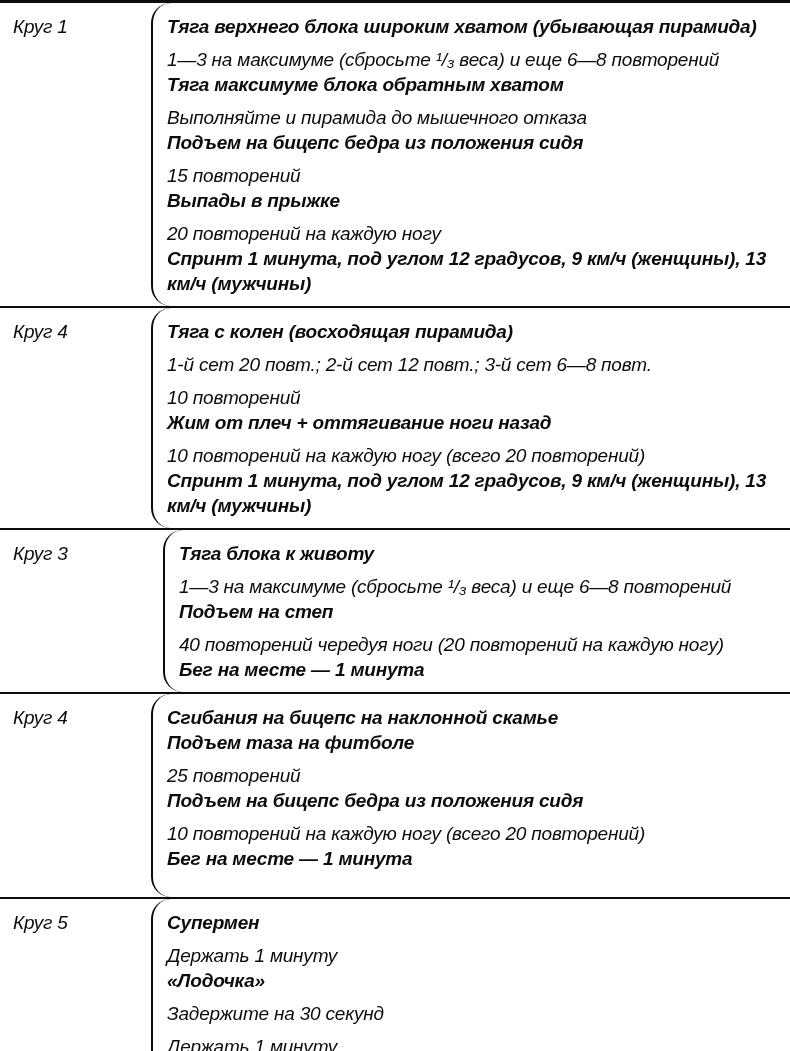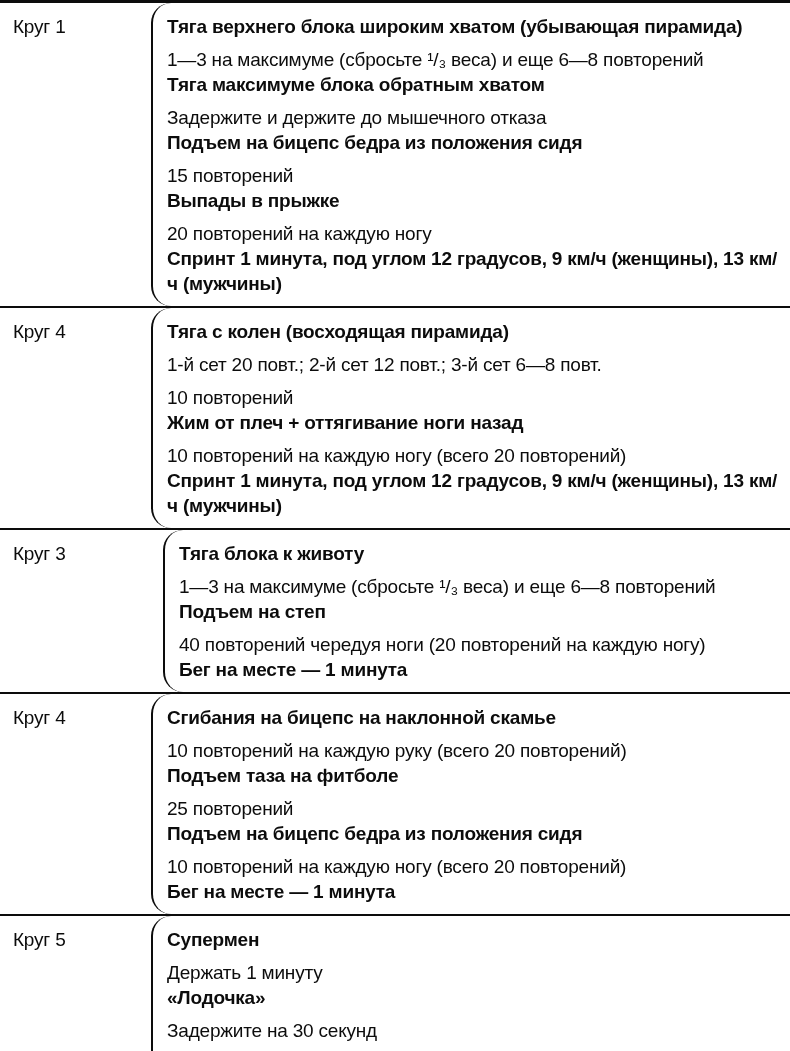--- a/index.html
+++ b/index.html
@@ -18,20 +18,21 @@
     letter-spacing: -0.2px;
   }
   .workout-table {
     width: 790px;
     border-top: 3px solid #0c0c0c;
   }
   .row {
     display: flex;
     box-sizing: border-box;
     border-bottom: 2px solid #0c0c0c;
+    font-style: italic;
   }
   .row:last-child {
     border-bottom: none;
   }
   .row:nth-child(1) { min-height: 275px; }
   .row:nth-child(2) { min-height: 222px; }
   .row:nth-child(3) { min-height: 145px; gap: 12px; }
   .row:nth-child(4) { min-height: 205px; }
   .row:nth-child(5) { min-height: 201px; }
   .label-cell {
@@ -58,21 +59,21 @@
 </head>
 <body>
 
 <div class="workout-table">
     <div class="row">
       <div class="label-cell">Круг 1</div>
       <div class="content-cell">
         <div class="ex-name">Тяга верхнего блока широким хватом (убывающая пирамида)</div>
         <div class="ex-detail">1—3 на максимуме (сбросьте ¹/₃ веса) и еще 6—8 повторений</div>
         <div class="ex-name">Тяга максимуме блока обратным хватом</div>
-        <div class="ex-detail">Задержите и держите до мышечного отказа</div>
+        <div class="ex-detail">Выполняйте и пирамида до мышечного отказа</div>
         <div class="ex-name">Подъем на бицепс бедра из положения сидя</div>
         <div class="ex-detail">15 повторений</div>
         <div class="ex-name">Выпады в прыжке</div>
         <div class="ex-detail">20 повторений на каждую ногу</div>
         <div class="ex-name">Спринт 1 минута, под углом 12 градусов, 9 км/ч (женщины), 13 км/ч (мужчины)</div>
       </div>
     </div>
     <div class="row">
       <div class="label-cell">Круг 4</div>
       <div class="content-cell">
@@ -91,21 +92,20 @@
         <div class="ex-detail">1—3 на максимуме (сбросьте ¹/₃ веса) и еще 6—8 повторений</div>
         <div class="ex-name">Подъем на степ</div>
         <div class="ex-detail">40 повторений чередуя ноги (20 повторений на каждую ногу)</div>
         <div class="ex-name">Бег на месте — 1 минута</div>
       </div>
     </div>
     <div class="row">
       <div class="label-cell">Круг 4</div>
       <div class="content-cell">
         <div class="ex-name">Сгибания на бицепс на наклонной скамье</div>
-        <div class="ex-detail">10 повторений на каждую руку (всего 20 повторений)</div>
         <div class="ex-name">Подъем таза на фитболе</div>
         <div class="ex-detail">25 повторений</div>
         <div class="ex-name">Подъем на бицепс бедра из положения сидя</div>
         <div class="ex-detail">10 повторений на каждую ногу (всего 20 повторений)</div>
         <div class="ex-name">Бег на месте — 1 минута</div>
       </div>
     </div>
     <div class="row">
       <div class="label-cell">Круг 5</div>
       <div class="content-cell">

